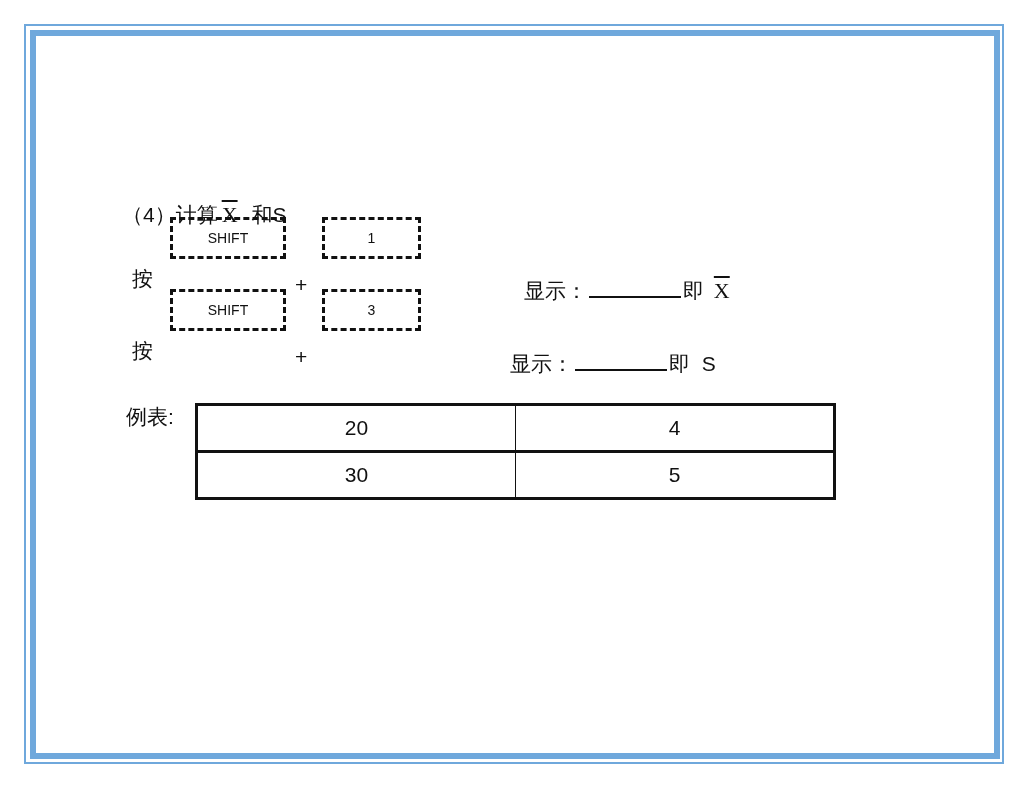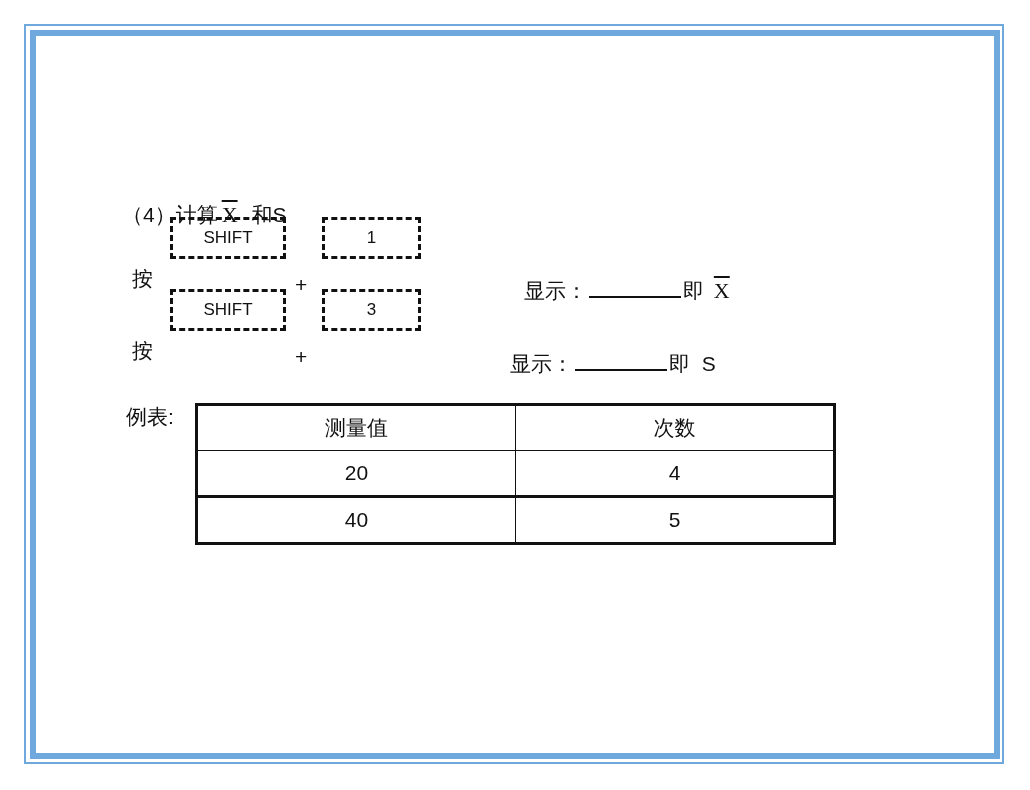--- a/index.html
+++ b/index.html
@@ -6,21 +6,21 @@
   body { width:1030px; height:790px; background:#ffffff; position:relative; overflow:hidden;
          font-family:"Liberation Sans", "DejaVu Sans", sans-serif; color:#111; }
   .frame-outer { position:absolute; left:24px; top:24px; width:980px; height:740px;
                  border:2px solid #6fa8dc; box-sizing:border-box; }
   .frame-inner { position:absolute; left:30px; top:30px; width:970px; height:729px;
                  border:6px solid #6fa8dc; box-sizing:border-box; background:#fff; }
   .abs { position:absolute; white-space:nowrap;margin-top:47px; }
   .txt { font-size:21px; }
   .ovl { text-decoration:overline; font-family:"Liberation Serif", serif; font-size:22px; }
   .key { position:absolute; border:3px dashed #111; box-sizing:border-box; height:42px;
-         display:flex; align-items:center; justify-content:center; font-size:17px; }
+         display:flex; align-items:center; justify-content:center; font-size:14px; }
   .blank { display:inline-block; width:92px; border-bottom:2px solid #111; height:18px; vertical-align:baseline; margin:0 2px; }
   table { position:absolute; left:195px; top:403px; width:641px; border-collapse:collapse;
           border:3px solid #111; }
   td, th { border:1px solid #111; text-align:center; font-weight:normal; font-size:21px;
            height:44px; padding:0; width:50%; }
   tr.thick td { border-top:3px solid #111; }
 </style>
 </head>
 <body>
 
@@ -46,26 +46,22 @@
 <div class="key" style="left:322px;top:289px;width:99px;">3</div>
 <div class="abs txt" style="left:510px;top:303px;">
   <span>显示：</span><span class="blank"></span><span>即</span>
   <span style="margin-left:6px;">S</span>
 </div>
 
 <div class="abs txt" style="left:126px;top:356px;">例表:</div>
 
 <table>
   <tbody>
-      <tr>
-    <th>测量值</th>
-    <th>次数</th>
-  </tr>
   <tr>
     <td>20</td>
     <td>4</td>
   </tr>
   <tr class="thick">
-    <td>40</td>
+    <td>30</td>
     <td>5</td>
   </tr>
 </tbody>
   </table>
 
 </body></html>

